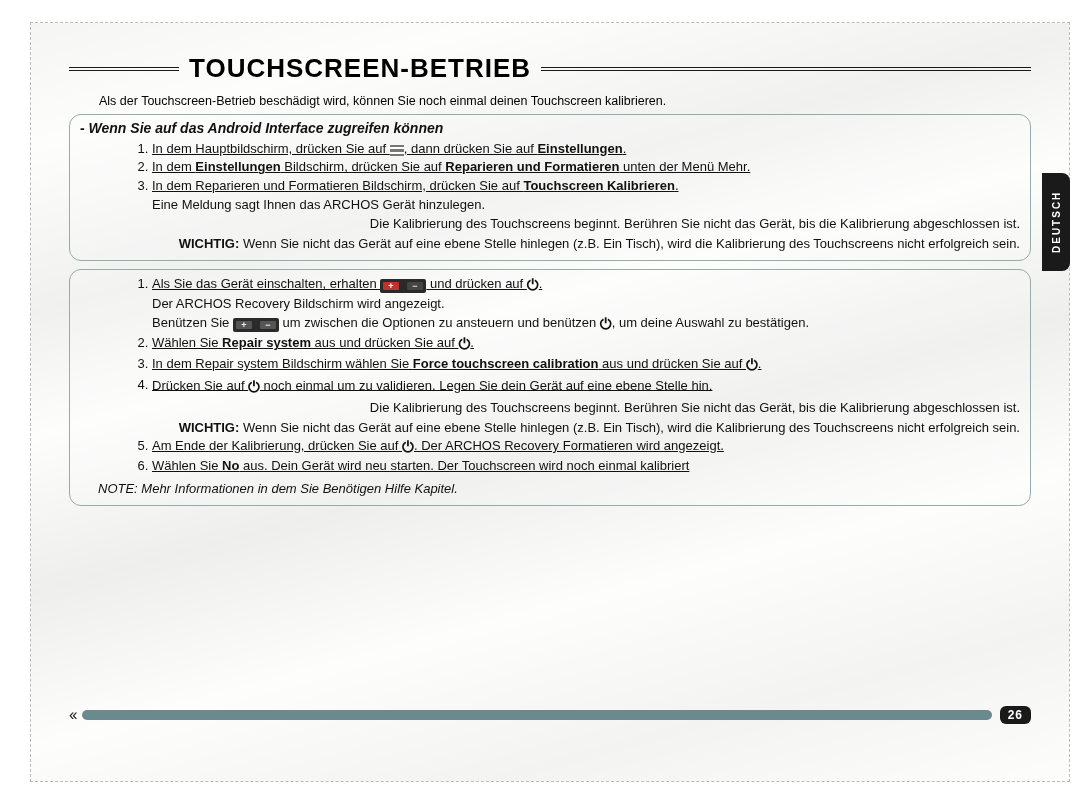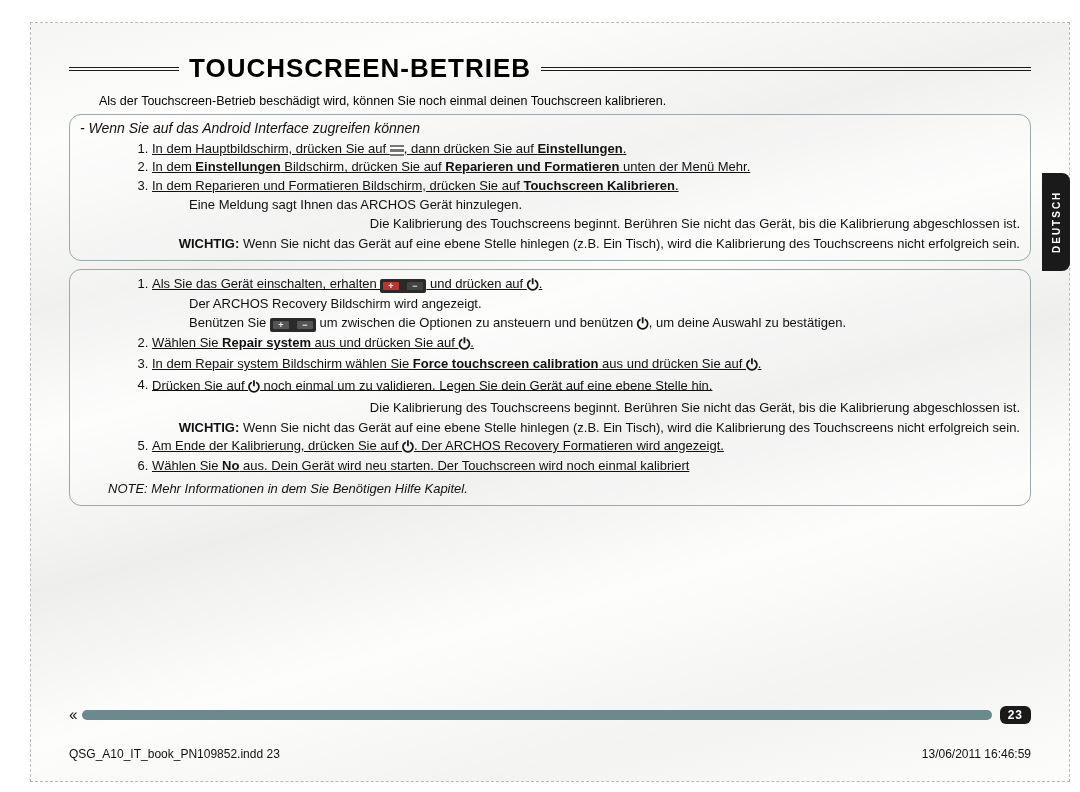--- a/index.html
+++ b/index.html
@@ -43,32 +43,32 @@
     border-radius: 12px;
     padding: 4px 10px 8px 10px;
     margin: 4px 0 8px 0;
     font-size: 13px;
     line-height: 1.35;
     color:#111;
     position:relative;
     background: rgba(255,255,255,0.15);
   }
   .box-head {
-    font-weight: 400;
+    font-weight: 700;
     font-style: italic;
     font-size: 14px;
     margin-bottom: 2px;
     font-family: Arial, sans-serif;
   }
   ol.steps { list-style: decimal; margin-left: 72px; }
   ol.steps > li { padding: 0 0 1px 0; text-decoration: underline; }
-  .sub { margin-left:109px; }
+  .sub { margin-left:72px; }
   .para { margin: 2px 0 0 18px; text-align: right; }
   .bold { font-weight:700; }
-  .note { font-style: italic; margin: 4px 0 0 28px; }
+  .note { font-style: italic; margin: 4px 0 0 18px; }
   .inline-icon { display:inline-block; vertical-align:middle; }
   .menu-ico { width:14px; height:11px; background:#777; position:relative; top:1px; }
   .menu-ico::before, .menu-ico::after { content:""; position:absolute; left:0; right:0; height:2px; background:#fff; }
   .menu-ico::before{ top:2px } .menu-ico::after{ bottom:2px }
   .vol-ico { position:relative; top:2px; }
   .vol-ico svg { display:block }
   .pwr-ico { font-weight:700; font-size:15px; position:relative; top:1px; }
   .side-tab {
     position:absolute; right:-1px; top:150px;
     width:28px; height:98px; background:#1a1a1a; color:#fff;
@@ -177,21 +177,17 @@
       </li>
     </ol>
     <div class="note">NOTE: Mehr Informationen in dem Sie Benötigen Hilfe Kapitel.</div>
   </div>
 
   <div class="side-tab">DEUTSCH</div>
 
   <div class="footer-bar">
     <span class="deco">‹‹</span>
     <div class="line"></div>
-    <div class="pagebox">23</div>
+    <div class="pagebox">26</div>
   </div>
 
-  <div class="print-foot">
-    <span>QSG_A10_IT_book_PN109852.indd   23</span>
-    <span>13/06/2011   16:46:59</span>
-  </div>
 
 </div>
 
 </body></html>

